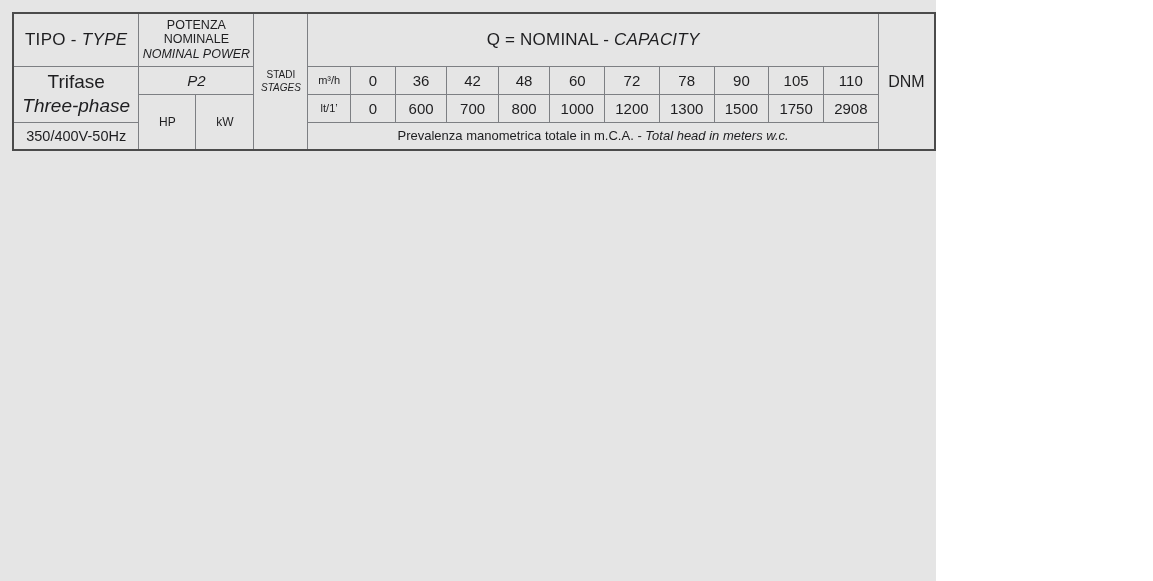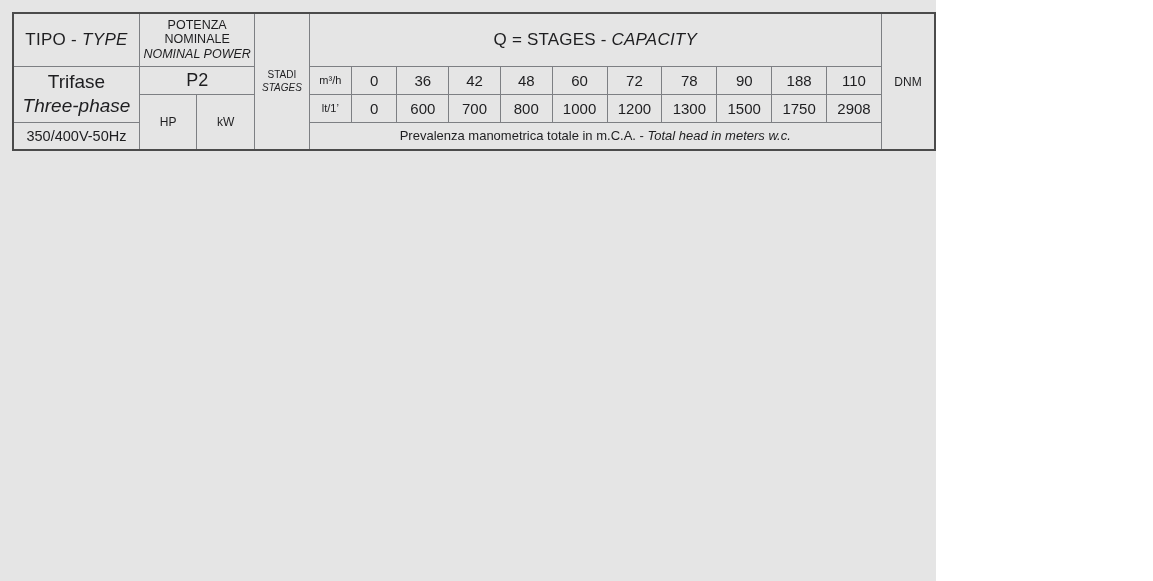--- a/index.html
+++ b/index.html
@@ -17,23 +17,23 @@
     text-align:center; vertical-align:middle;
     padding:0 2px; font-weight:normal; overflow:hidden;
   }
   tr.hrow1 { height:53px; }
   tr.hrow2, tr.hrow3, tr.hrow4 { height:28px; }
 
   .type-head { font-size:17px; font-weight:bold; letter-spacing:.3px; }
   .power-head { font-size:12.5px; font-weight:bold; line-height:1.18; }
   .stages-head { font-size:10px; line-height:1.25; }
   .q-head { font-size:17px; letter-spacing:.2px; }
-  .dnm-head { font-size:12px; font-weight:bold; }
+  .dnm-head { font-size:16px; font-weight:bold; }
   .phase-cell { font-size:19px; line-height:1.25; }
-  .p2-cell { font-size:18px; font-weight:bold; }
+  .p2-cell { font-size:15px; font-weight:bold;font-style:italic; }
   .hpkw-cell { font-size:12px; }
   .voltage-cell { font-size:14.5px; }
   .unit-cell { font-size:11px; }
   .flowval { font-size:15px; }
   .note-cell { font-size:13px; }
   .it { font-style:italic; }
 </style>
 </head>
 <body>
 
@@ -61,39 +61,39 @@
       <tr class="hrow1">
         <th class="type-head"><span>TIPO - </span><span class="it">TYPE</span></th>
         <th class="power-head" colspan="2">
           <div>POTENZA NOMINALE</div>
           <div class="it">NOMINAL POWER</div>
         </th>
         <th class="stages-head" rowspan="4">
           <div>STADI</div>
           <div class="it">STAGES</div>
         </th>
-        <th class="q-head" colspan="11"><span>Q = STAGES - </span><span class="it">CAPACITY</span></th>
+        <th class="q-head" colspan="11"><span>Q = NOMINAL - </span><span class="it">CAPACITY</span></th>
         <th class="dnm-head" rowspan="4">DNM</th>
       </tr>
       <tr class="hrow2">
         <th class="phase-cell" rowspan="2">
           <div>Trifase</div>
           <div class="it">Three-phase</div>
         </th>
         <th class="p2-cell" colspan="2">P2</th>
         <td class="unit-cell">m³/h</td>
         <td class="flowval">0</td>
         <td class="flowval">36</td>
         <td class="flowval">42</td>
         <td class="flowval">48</td>
         <td class="flowval">60</td>
         <td class="flowval">72</td>
         <td class="flowval">78</td>
         <td class="flowval">90</td>
-        <td class="flowval">188</td>
+        <td class="flowval">105</td>
         <td class="flowval">110</td>
       </tr>
       <tr class="hrow3">
         <th class="hpkw-cell" rowspan="2">HP</th>
         <th class="hpkw-cell" rowspan="2">kW</th>
         <td class="unit-cell">lt/1’</td>
         <td class="flowval">0</td>
         <td class="flowval">600</td>
         <td class="flowval">700</td>
         <td class="flowval">800</td>

